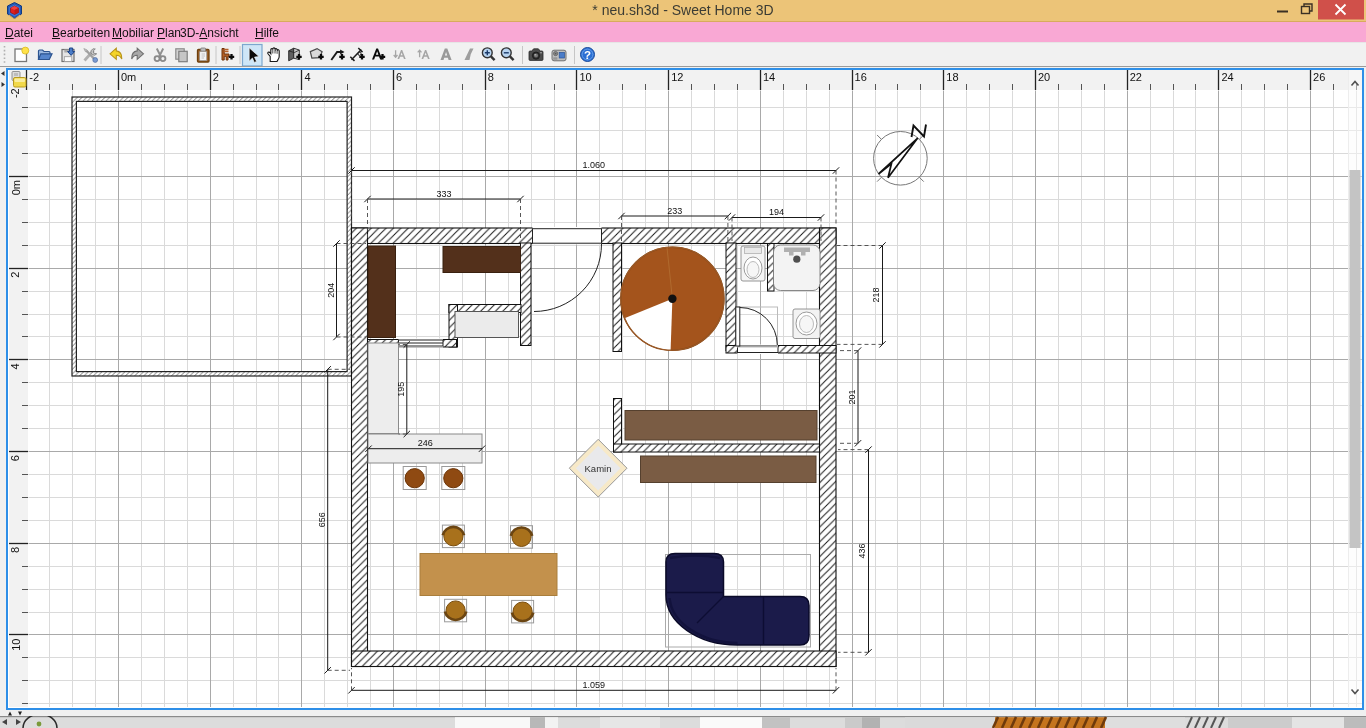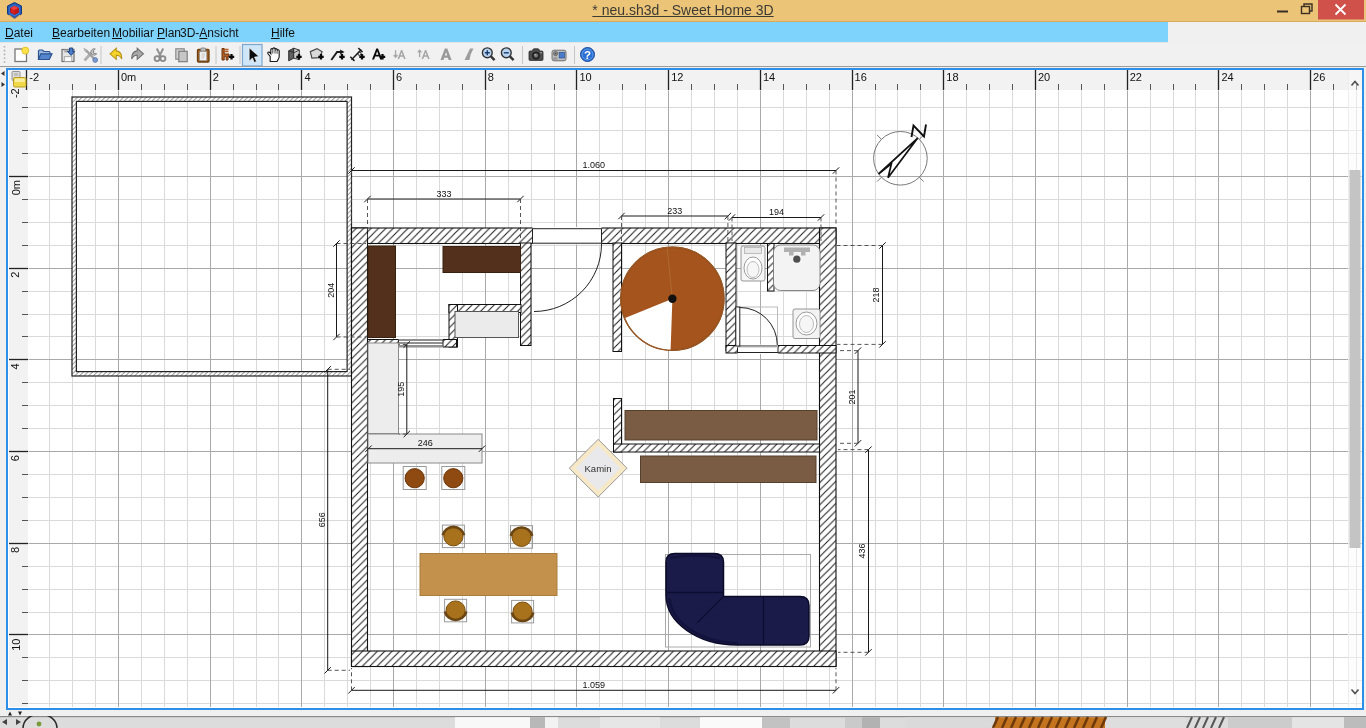--- a/index.html
+++ b/index.html
@@ -1,17 +1,17 @@
 <!DOCTYPE html>
 <html><head><meta charset="utf-8"><style>
 html,body{margin:0;padding:0;width:1366px;height:728px;overflow:hidden;background:#f0f0f0;font-family:"Liberation Sans",sans-serif;}
 *{box-sizing:border-box;}
 #titlebar{position:absolute;left:0;top:0;width:1366px;height:21.5px;background:#ecc478;border-bottom:1px solid #d8ab5c;}
-#title{position:absolute;left:0;top:2px;width:100%;text-align:center;font-size:14px;color:#3c3c34;text-decoration:underline;}
-#menubar{position:absolute;left:0;top:21.5px;width:1168px;height:21.5px;background:#7dd3fc;border-bottom:1px solid #e6e6e6;font-size:12px;color:#111;}
+#title{position:absolute;left:0;top:2px;width:100%;text-align:center;font-size:14px;color:#3c3c34;}
+#menubar{position:absolute;left:0;top:21.5px;width:1366px;height:21.5px;background:#f9a8d4;border-bottom:1px solid #e6e6e6;font-size:12px;color:#111;}
 #menubar span{position:absolute;top:4px;}
 #toolbar{position:absolute;left:0;top:43px;width:1366px;height:23.5px;background:#f1f1f1;border-bottom:1px solid #9a9a9a;}
 #planpanel{position:absolute;left:6px;top:67.5px;width:1358px;height:642px;border:2px solid #2e8fe8;background:#fff;}
 #vscroll{position:absolute;right:2px;top:2.5px;width:14px;height:637px;background:#fcfcfc;border-left:1px solid #ededed;}
 #splitter{position:absolute;left:0;top:709.5px;width:1366px;height:7px;background:#f0f0f0;}
 </style></head>
 <body>
 <div id="titlebar">
     <svg width="17" height="17" viewBox="0 0 17 17" style="position:absolute;left:6px;top:2px">
 <polygon points="8.5,0.5 15.5,4 15.5,12 8.5,16.5 1.5,12 1.5,4" fill="#2458b4" stroke="#123a80" stroke-width="1"></polygon>
@@ -29,21 +29,21 @@
 <path d="M38 6.5 L38 4 L46 4 L46 11 L43.5 11" fill="none" stroke="#3a3024" stroke-width="1.4"></path>
 <path d="M69.5 4.5 L79.5 14.5 M79.5 4.5 L69.5 14.5" stroke="#fff" stroke-width="1.8"></path>
 </svg>
   </div>
 <div id="menubar">
 <span style="left:5px"><u>D</u>atei</span>
 <span style="left:52px"><u>B</u>earbeiten</span>
 <span style="left:112px"><u>M</u>obiliar</span>
 <span style="left:157px"><u>P</u>lan</span>
 <span style="left:180px">3D-<u>A</u>nsicht</span>
-<span style="left:271px"><u>H</u>ilfe</span>
+<span style="left:255px"><u>H</u>ilfe</span>
 </div>
 <div id="toolbar">
     <svg width="610" height="23" viewBox="0 43 610 23" style="position:absolute;left:0;top:0">
       <line x1="4.5" y1="46" x2="4.5" y2="64" stroke="#b0b0b0" stroke-width="1.6" stroke-dasharray="1.6 2.2"></line>
       <line x1="101" y1="46" x2="101" y2="64" stroke="#c6c6c6" stroke-width="1"></line>
       <line x1="216" y1="46" x2="216" y2="64" stroke="#c6c6c6" stroke-width="1"></line>
       <line x1="240" y1="46" x2="240" y2="64" stroke="#c6c6c6" stroke-width="1"></line>
       <line x1="522.5" y1="46" x2="522.5" y2="64" stroke="#c6c6c6" stroke-width="1"></line>
       <line x1="574.5" y1="46" x2="574.5" y2="64" stroke="#c6c6c6" stroke-width="1"></line>
       <g transform="translate(13.5,47)">

